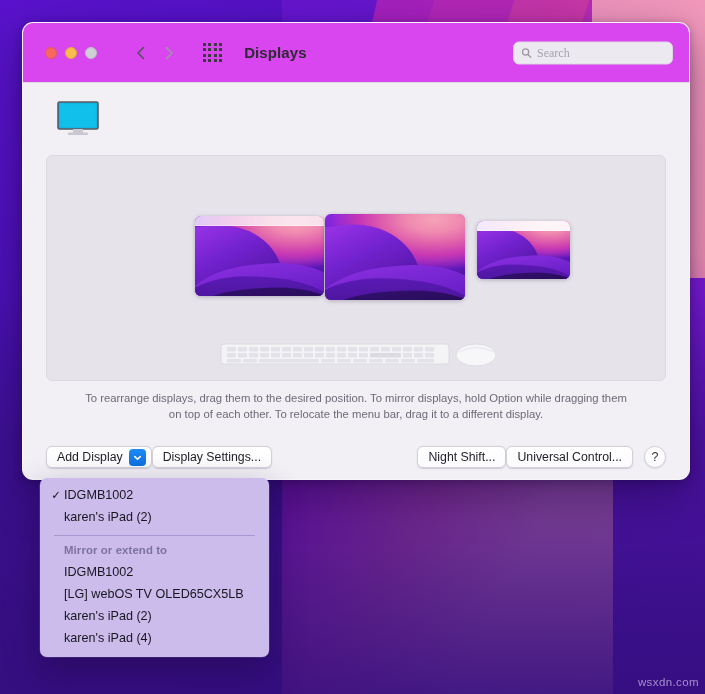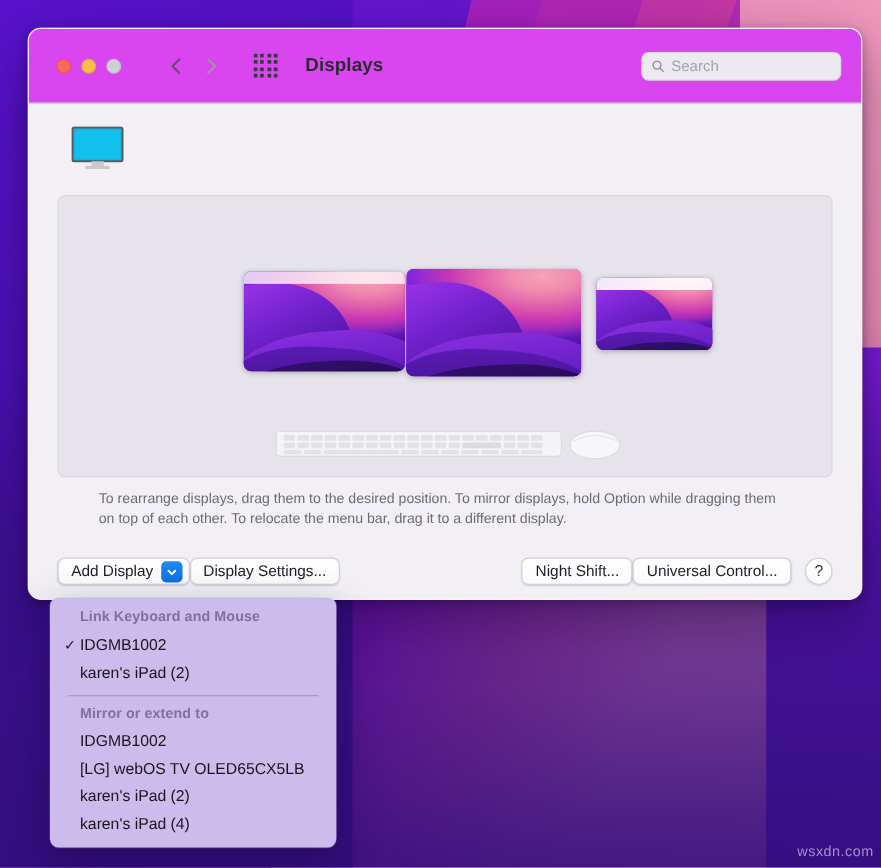--- a/index.html
+++ b/index.html
@@ -92,21 +92,21 @@
 
   #search-box {
     position:absolute; right:16px; top:50%; transform:translateY(-50%);
     width:160px; height:23px; background:#eceaf0;
     border:.5px solid #dcd9e2; border-radius:6px;
     display:flex; align-items:center; padding:0 7px; gap:5px;
   }
   #search-box svg { flex:none; color:#9c99a5; }
   #search-input {
     border:none; outline:none; background:transparent;
-    font-family:Liberation Sans, sans-serif; font-size:12px; color:#3a3842; width:100%;
+    font-family:Liberation Serif, serif; font-size:12px; color:#3a3842; width:100%;
   }
   #search-input::placeholder { color:#a5a2ad; }
 
   
   #content { padding:0 16px; }
 
   #blurb { display:flex; gap:14px; padding:16px 2px 12px 18px; align-items:flex-start; }
   #display-glyph { flex:none; width:46px; padding-top:2px; }
   #blurb-text {
     font-size:12.4px; line-height:17px; color:#262430; max-width:580px;
@@ -158,21 +158,21 @@
   #screen-1 { left:148px; top:60px; width:129px; height:80px; }
   #screen-2 { left:278px; top:58px; width:140px; height:86px; }
   #screen-3 { left:430px; top:65px; width:93px; height:58px; }
 
   #periph {
     position:absolute; left:50%; bottom:10px; transform:translateX(-50%);
     width:290px; height:32px;
   }
 
   #hint {
-    font-size:11.3px; line-height:15.5px;
+    text-align:center; font-size:11.3px; line-height:15.5px;
     color:#6d6a77; padding:10px 40px 0 40px;
   }
 
   
   #buttons {
     position:absolute; left:0; right:0; bottom:0; height:44px;
     padding:0 23px; display:flex; align-items:center;
   }
   .btn {
     height:22px; border-radius:6px;
@@ -422,21 +422,20 @@
     </div>
 
     <div class="btn" id="help-btn">
       <span>?</span>
     </div>
   </div>
 </div>
 
 <div id="popup">
 
-  <div class="menu-header">Link Keyboard and Mouse</div>
 
   <div class="menu-item">
     <span class="menu-check">✓</span>
     <span>IDGMB1002</span>
   </div>
 
   <div class="menu-item">
     <span class="menu-check"></span>
     <span>karen's iPad (2)</span>
   </div>

